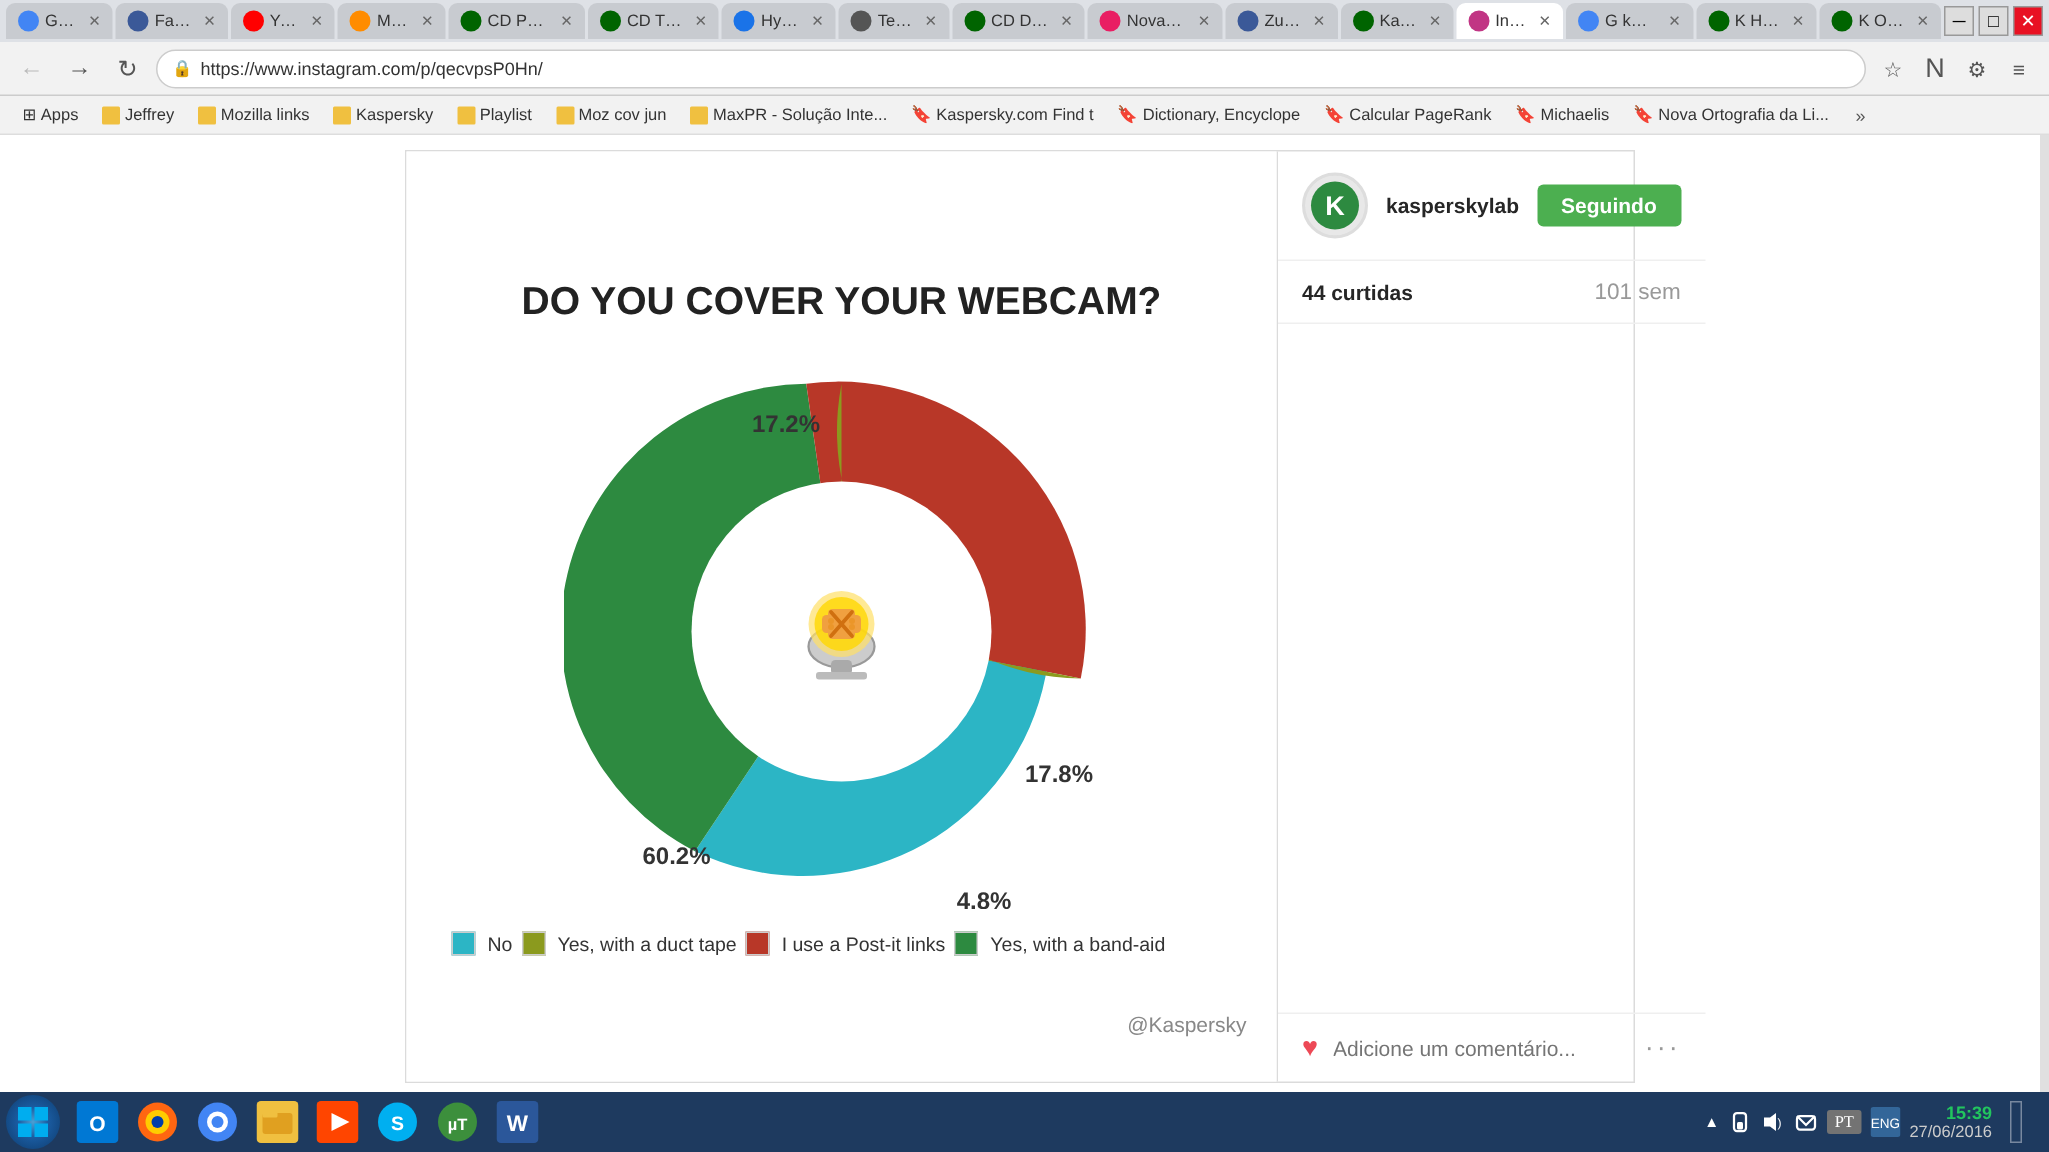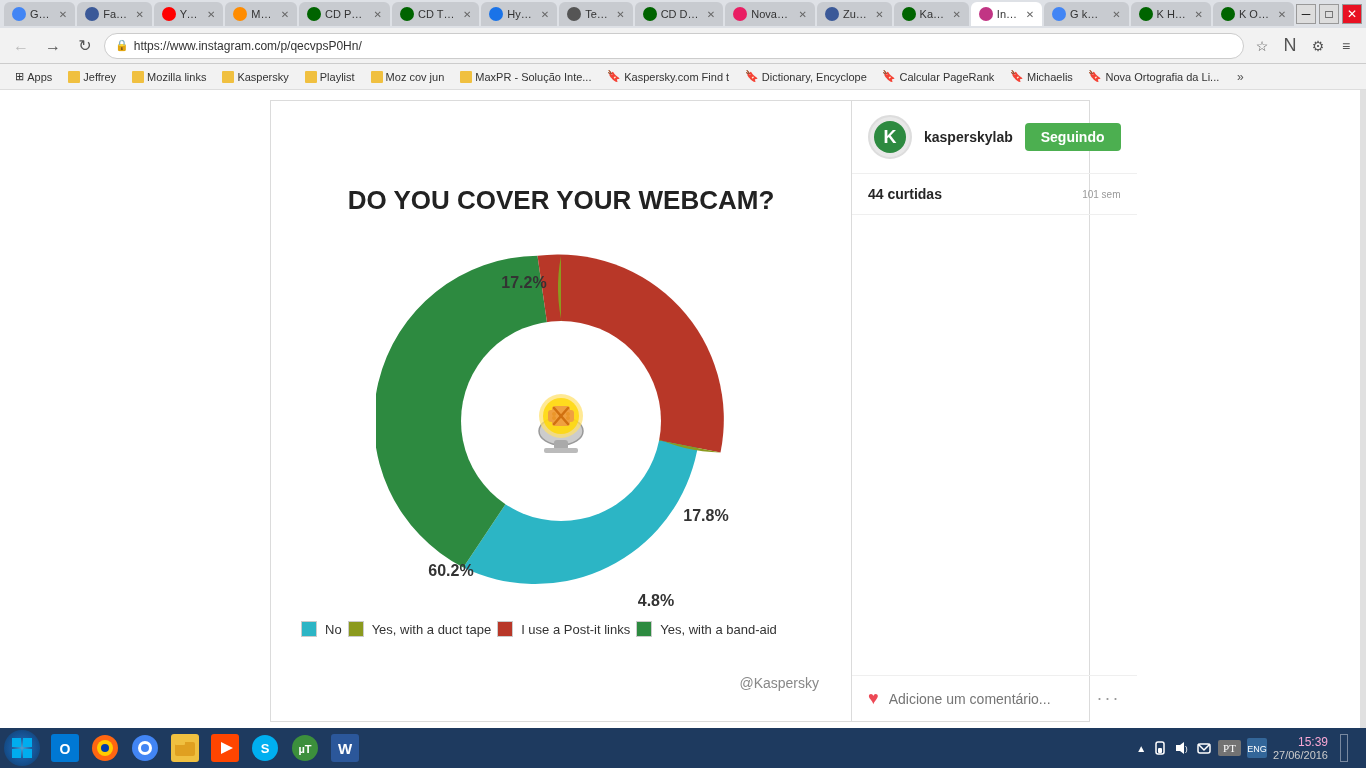--- a/index.html
+++ b/index.html
@@ -45,53 +45,53 @@
 
     .donut-chart { position: relative; width: 370px; height: 370px; }
     .donut-svg { width: 370px; height: 370px; }
 
     .chart-center { position: absolute; top: 50%; left: 50%; transform: translate(-50%, -50%); width: 150px; height: 150px; background: white; border-radius: 50%; display: flex; align-items: center; justify-content: center; }
 
     .legend { display: flex; flex-direction: row; gap: 6px; margin-top: 15px; align-self: flex-start; margin-left: 30px; }
     .legend-item { display: flex; align-items: center; gap: 8px; font-size: 13px; color: #333; }
     .legend-color { width: 16px; height: 16px; border: 1px solid #ccc; flex-shrink: 0; }
 
-    .kaspersky-watermark { position: absolute; bottom: 10px; right: 32px; font-size: 14px; color: #888; }
+    .kaspersky-watermark { position: absolute; bottom: 10px; right: 20px; font-size: 14px; color: #888; }
 
     
     .post-sidebar { width: 340px; border-left: 1px solid #dbdbdb; display: flex; flex-direction: column; }
     .sidebar-header { padding: 14px 16px; border-bottom: 1px solid #efefef; display: flex; align-items: center; gap: 12px; }
     .profile-avatar { width: 44px; height: 44px; border-radius: 50%; background: #e0e0e0; overflow: hidden; display: flex; align-items: center; justify-content: center; border: 2px solid #ddd; }
     .profile-name { font-size: 14px; font-weight: bold; color: #262626; }
     .follow-btn { margin-left: auto; background: #4CAF50; color: white; border: none; border-radius: 4px; padding: 6px 16px; font-size: 14px; font-weight: bold; cursor: pointer; }
 
     .sidebar-meta { padding: 12px 16px; border-bottom: 1px solid #efefef; display: flex; justify-content: space-between; align-items: center; }
     .likes-count { font-size: 14px; font-weight: bold; color: #262626; }
-    .time-ago { font-size: 10px; color: #999; }
+    .time-ago { font-size: 15px; color: #999; }
 
     .sidebar-caption { padding: 12px 16px; font-size: 14px; color: #262626; line-height: 1.5; border-bottom: 1px solid #efefef; }
     .caption-username { font-weight: bold; margin-right: 4px; }
     .caption-hashtag { color: #003569; }
 
     .sidebar-actions { margin-top: auto; padding: 12px 16px; border-top: 1px solid #efefef; display: flex; align-items: center; gap: 10px; }
     .heart-icon { color: #ed4956; font-size: 18px; cursor: pointer; }
     .comment-input { flex: 1; border: none; outline: none; font-size: 14px; color: #999; }
     .more-btn { font-size: 18px; color: #999; cursor: pointer; letter-spacing: 2px; }
 
     
     .right-scroll { width: 6px; background: #e0e0e0; }
 
     
     .taskbar { height: 40px; background: #1e3a5f; display: flex; align-items: center; padding: 0 4px; gap: 2px; }
     .start-btn { width: 36px; height: 36px; border-radius: 50%; background: radial-gradient(circle, #4a9fd4 0%, #1a5ba0 40%, #0d3a6b 100%); display: flex; align-items: center; justify-content: center; cursor: pointer; margin-right: 4px; }
     .taskbar-app { width: 38px; height: 36px; display: flex; align-items: center; justify-content: center; border-radius: 4px; cursor: pointer; }
     .taskbar-spacer { flex: 1; }
     .taskbar-tray { display: flex; align-items: center; gap: 6px; padding: 0 8px; }
     .tray-time { text-align: right; }
-    .tray-time .time { font-size: 12px; font-weight: normal; color: #f9a8d4; }
+    .tray-time .time { font-size: 12px; font-weight: bold; color: #22c55e; }
     .tray-time .date { font-size: 11px; color: #ccc; }
 
     
     .lang-indicator { font-size: 11px; color: white; background: #737373; padding: 2px 5px; border-radius: 2px; font-family: Liberation Serif, serif; }
 
     
     .favicon-circle { width: 14px; height: 14px; border-radius: 50%; flex-shrink: 0; }
   </style>
 </head>
 <body>

